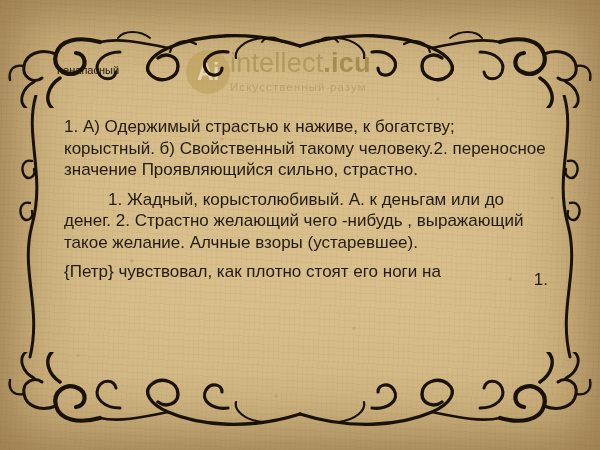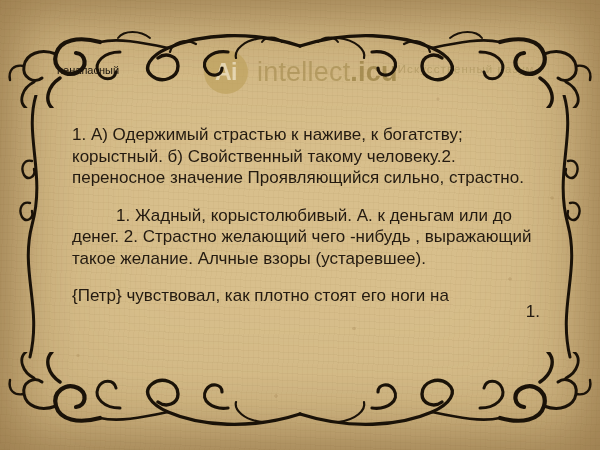--- a/index.html
+++ b/index.html
@@ -60,43 +60,43 @@
   }
   .orn-top    { left: 0;  top: 8px;    width: 600px; height: 100px; }
   .orn-bottom { left: 0;  bottom: -2px; width: 600px; height: 100px; transform: scaleY(-1); }
   .orn-left   { left: 2px; top: 95px;  width: 60px;  height: 280px; }
   .orn-right  { right: 2px; top: 95px; width: 60px;  height: 280px; transform: scaleX(-1); }
   .ornament svg { display: block; width: 100%; height: 100%; }
 
   
   #watermark {
     position: absolute;
-    left: 204px;
+    left: 186px;
     top: 50px;
     display: flex;
-    align-items: center;
-    gap: 9px;
+    align-items: flex-start;
+    gap: 0;
     z-index: 2;
     opacity: 0.62;
   }
   #wm-logo {
     width: 44px;
     height: 44px;
     border-radius: 50%;
     background: #bda059;
     display: flex;
     align-items: center;
     justify-content: center;
     color: #f2e8cc;
     font-size: 23px;
     font-weight: bold;
     letter-spacing: -0.5px;
     font-family: "Liberation Sans", sans-serif;
   }
-  #wm-text { display: flex; flex-direction: row; line-height: 1; }
+  #wm-text { display: flex; flex-direction: column; line-height: 1; }
   #wm-title {
     font-size: 27px;
     color: #a38a4d;
     letter-spacing: 0.2px;
     font-family: "Liberation Sans", sans-serif;
   }
   #wm-title .bold { font-weight: bold; color: #8d7536; }
   #wm-sub {
     font-size: 11.5px;
     color: #a9935c;
@@ -118,21 +118,21 @@
   #body-text {
     position: absolute;
     left: 56px;
     top: 108px;
     width: 500px;
     z-index: 4;
     font-size: 17px;
     line-height: 21.5px;
     color: #231a10;
   }
-  #body-text p { margin: 16px; }
+  #body-text p { margin: 8px; }
   .indent { text-indent: 44px; }
   .rt { float: right; margin-right: 32px; }
   .clear { clear: both; }
   #body-text .tail { margin-top: 0; }
 </style>
 </head>
 <body>
 
 <div id="slide">
 

